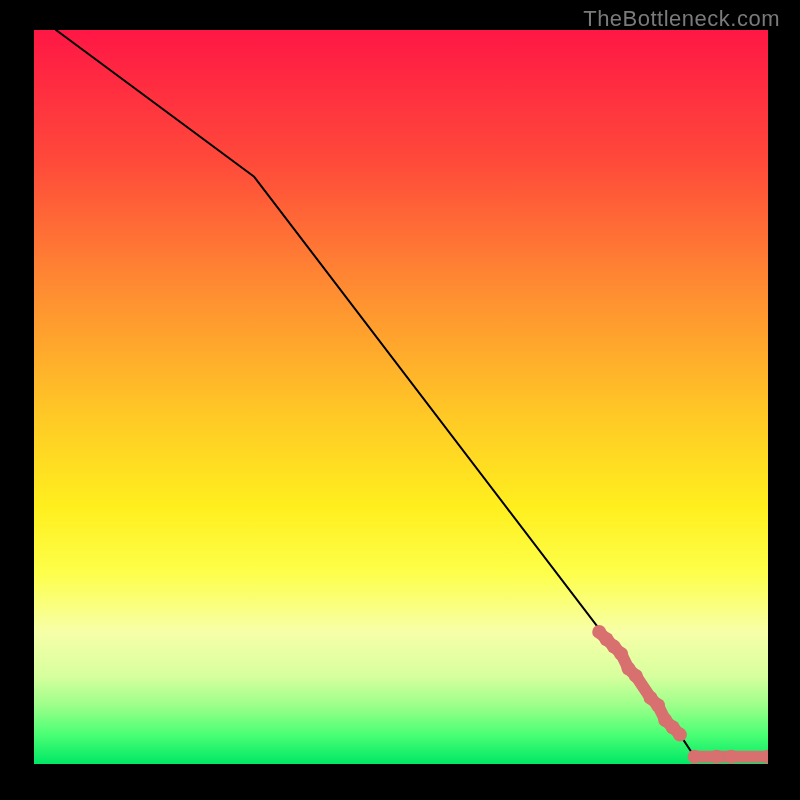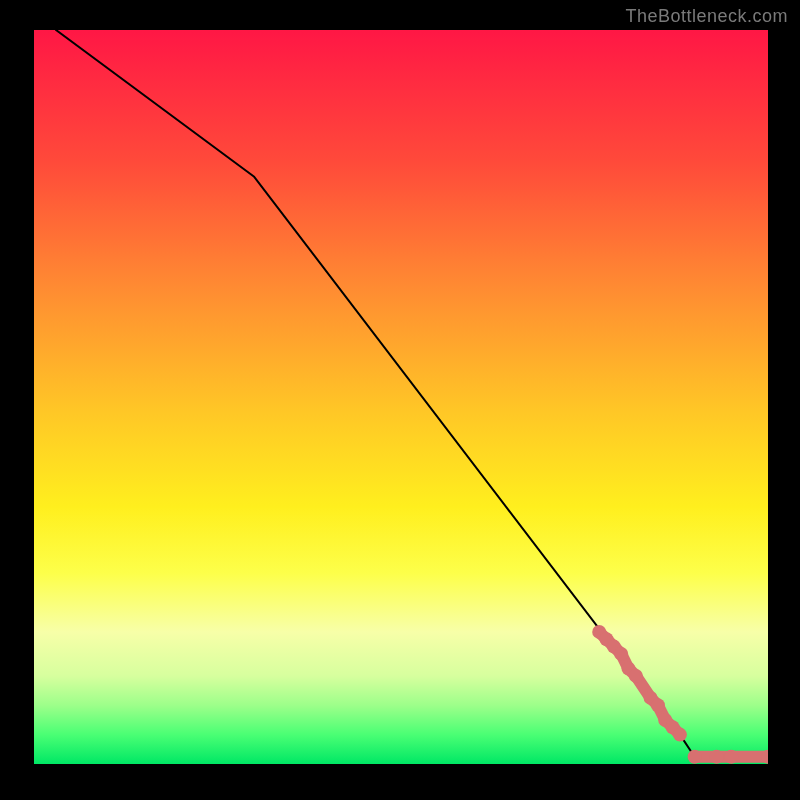--- a/index.html
+++ b/index.html
@@ -13,23 +13,23 @@
   }
   .frame {
     position: relative;
     width: 800px;
     height: 800px;
     background: #000;
   }
   .watermark {
     position: absolute;
     top: 6px;
-    right: 12px;
+    right: 20px;
     color: #7a7a7a;
-    font-size: 18px;
+    font-size: 22px;
     font-weight: 500;
     letter-spacing: 0.5px;
     z-index: 5;
     text-align: center;
   }
   .plot-area {
     position: absolute;
     left: 34px;
     top: 30px;
     width: 734px;

